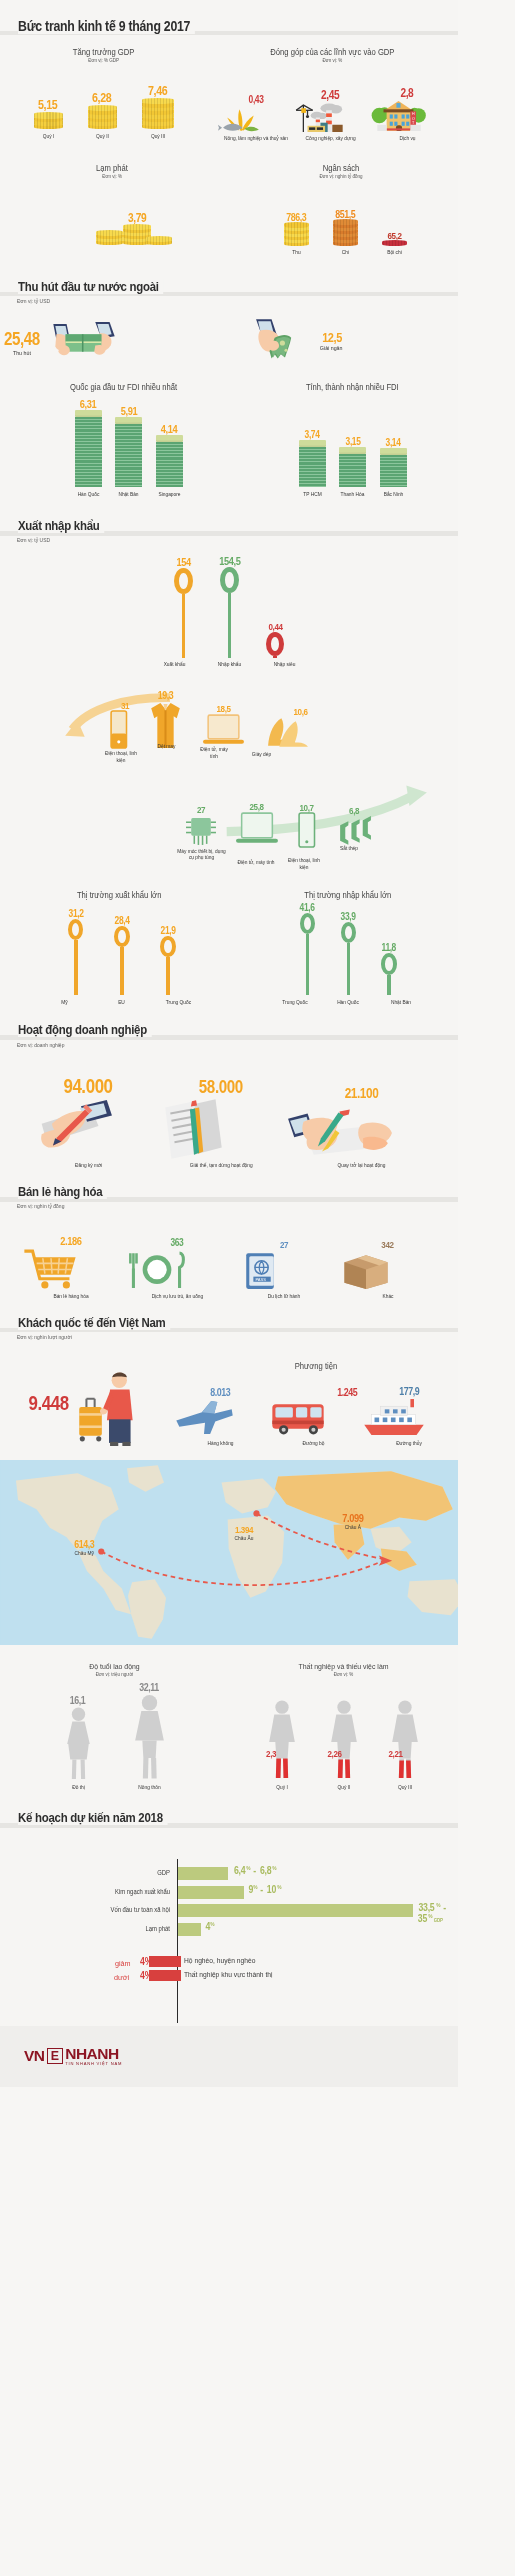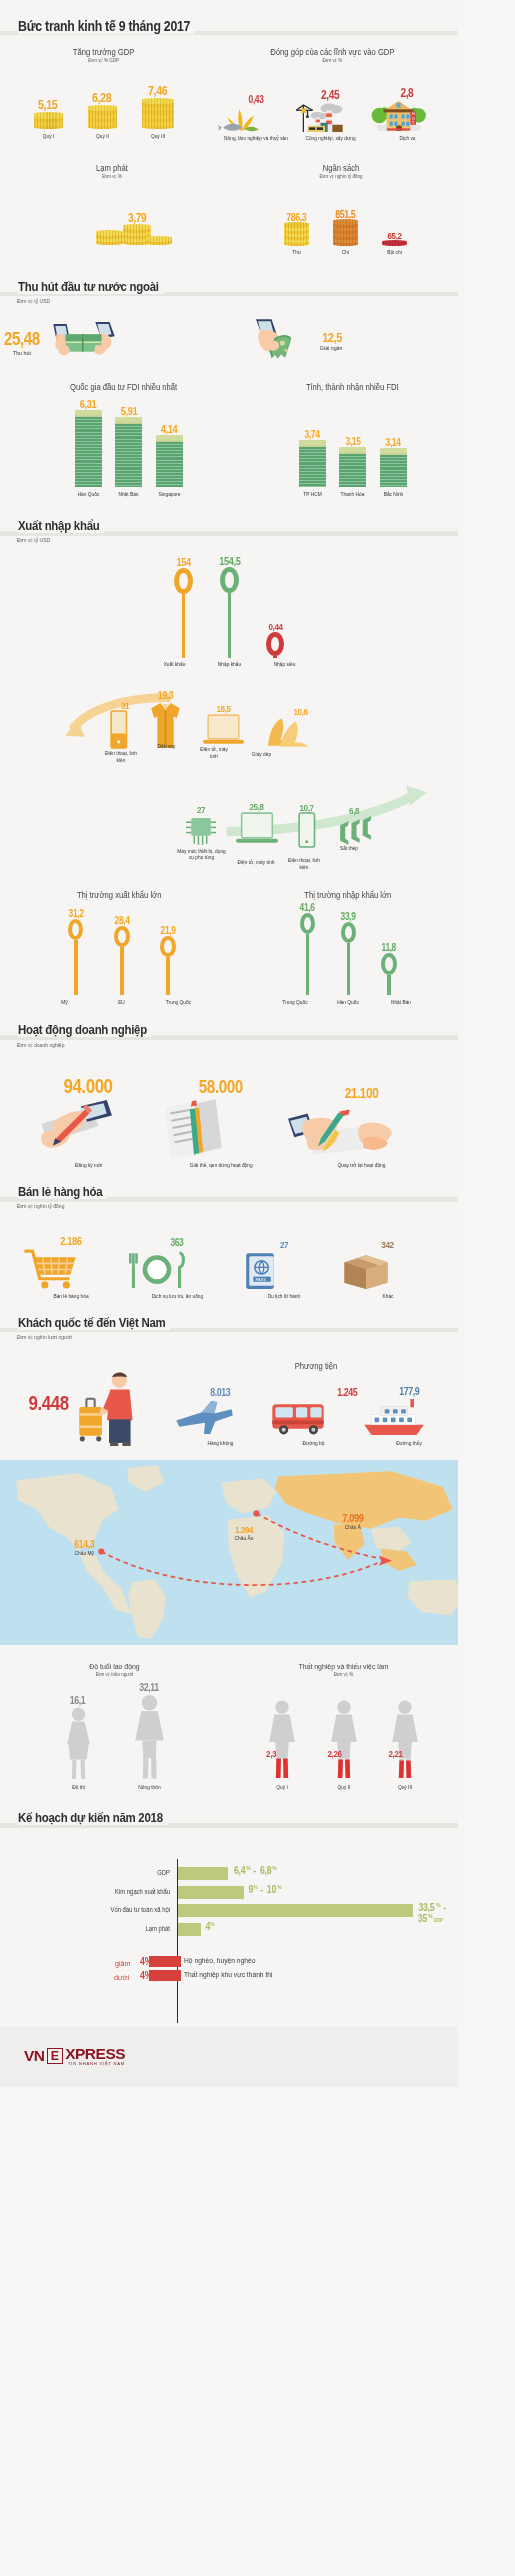--- a/index.html
+++ b/index.html
@@ -1104,20 +1104,20 @@
     </div>
     <div class="planred" style="position:absolute;left:149px;top:114px"></div>
     <div style="position:absolute;left:184px;top:115px;font-size:6.7px;color:#3a3a3a">Thất nghiệp khu vực thành thị</div>
   </div>
 
   <div class="footer">
     <div style="display:flex;align-items:center;gap:2.1px">
       <span style="font-size:15.5px;font-weight:bold;color:#8c1523;letter-spacing:-0.5px">VN</span>
       <span style="display:inline-block;border:1.5px solid #8c1523;padding:0 3.1px;font-size:12.4px;font-weight:bold;color:#8c1523">E</span>
       <div>
-        <div style="font-size:15.5px;font-weight:bold;color:#8c1523;letter-spacing:-0.5px;line-height:14.4px">XPRESS</div>
+        <div style="font-size:15.5px;font-weight:bold;color:#8c1523;letter-spacing:-0.5px;line-height:14.4px">NHANH</div>
         <div style="font-size:4.1px;letter-spacing:0.8px;color:#8c1523;text-align:right">TIN NHANH VIỆT NAM</div>
       </div>
     </div>
   </div>
 
 </div>
 
 
 </body></html>

